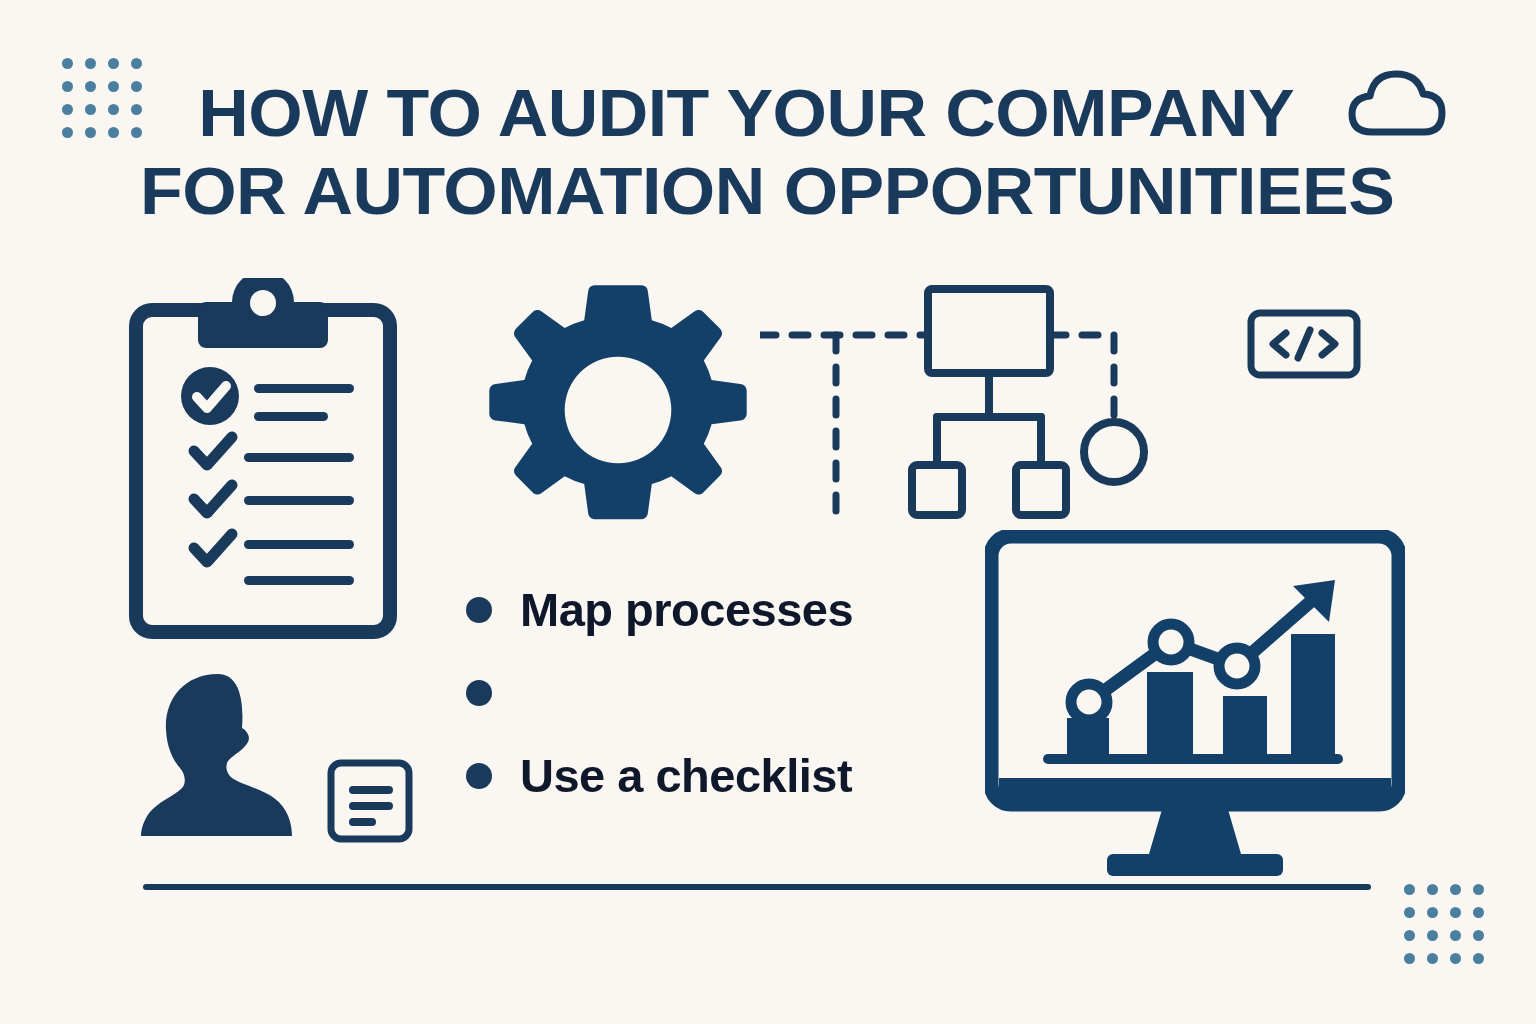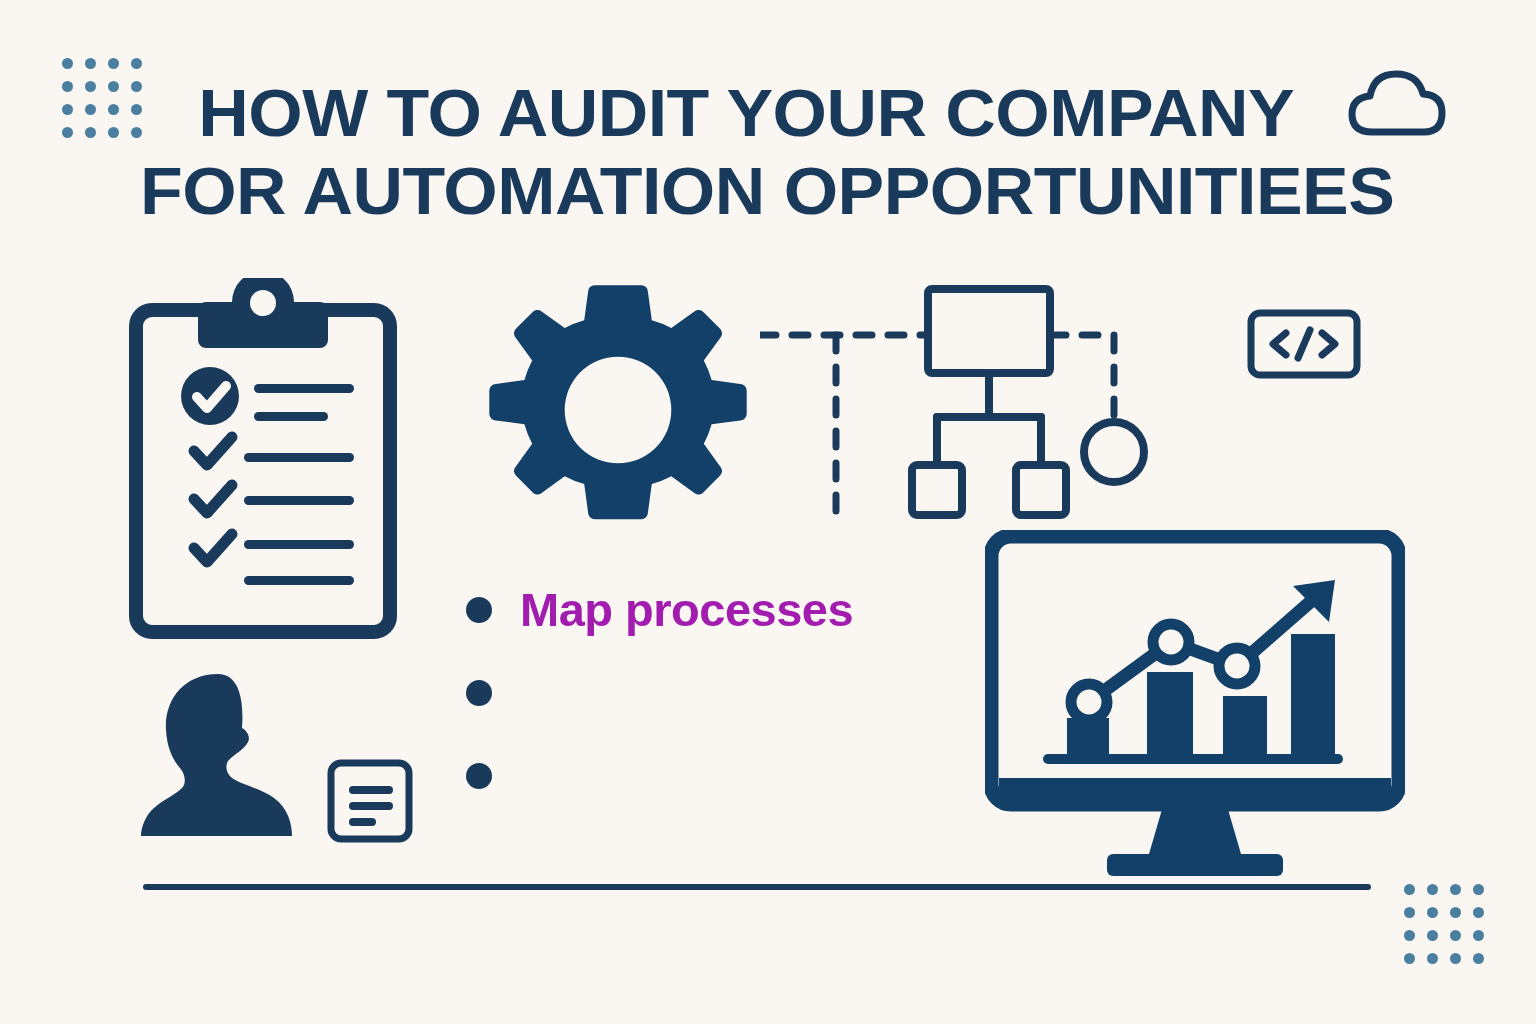--- a/index.html
+++ b/index.html
@@ -87,21 +87,21 @@
     border-radius: 50%;
     background: #1a3a5c;
     flex: 0 0 auto;
     margin-right: 28px;
   }
   .bullet-text {
     font-family: "Liberation Sans", sans-serif;
     font-weight: bold;
     font-size: 47px;
     line-height: 50px;
-    color: #a21caf;
+    color: #0f172a;
     letter-spacing: -0.5px;
     white-space: nowrap;
   }
 
   
   #divider {
     position: absolute;
     left: 143px;
     top: 884px;
     width: 1228px;
@@ -310,18 +310,19 @@
   <div id="bullet-list">
     <div class="bullet-row">
       <span class="bullet-dot"></span>
       <span class="bullet-text">Map processes</span>
     </div>
     <div class="bullet-row">
       <span class="bullet-dot"></span>
     </div>
     <div class="bullet-row">
       <span class="bullet-dot"></span>
+      <span class="bullet-text">Use a checklist</span>
     </div>
   </div>
 
   <div id="divider"></div>
 
 </div>
 
 </body></html>

